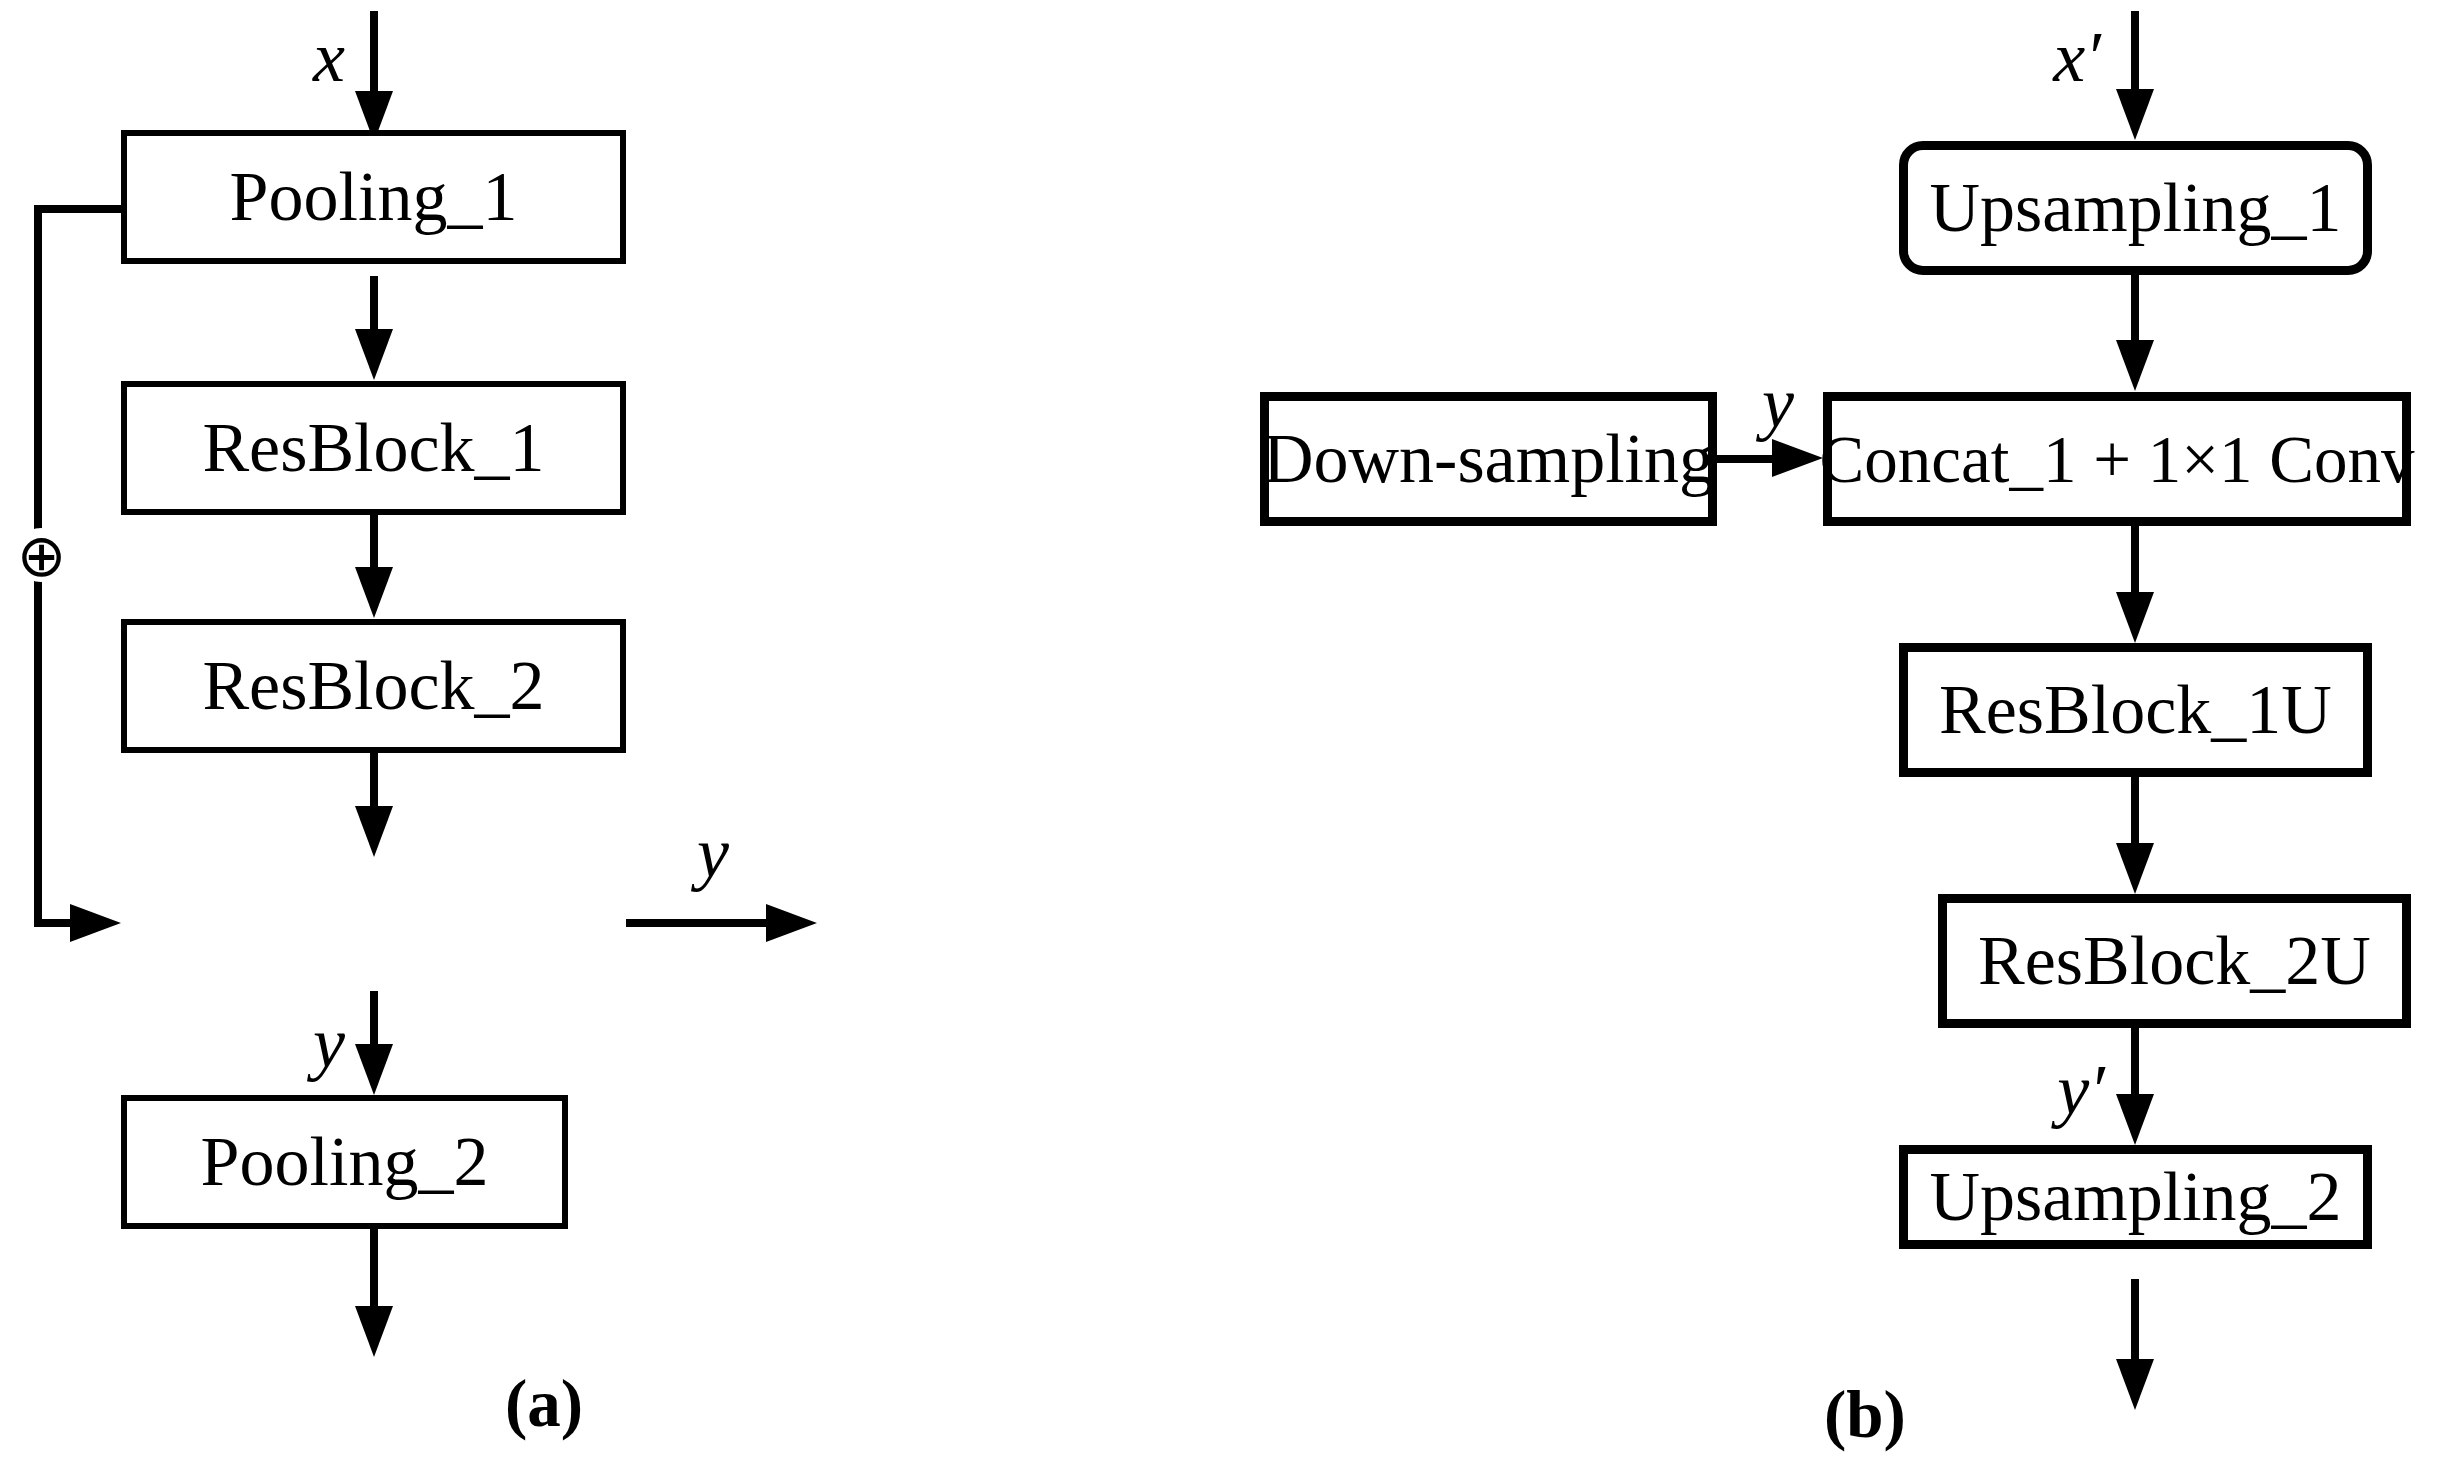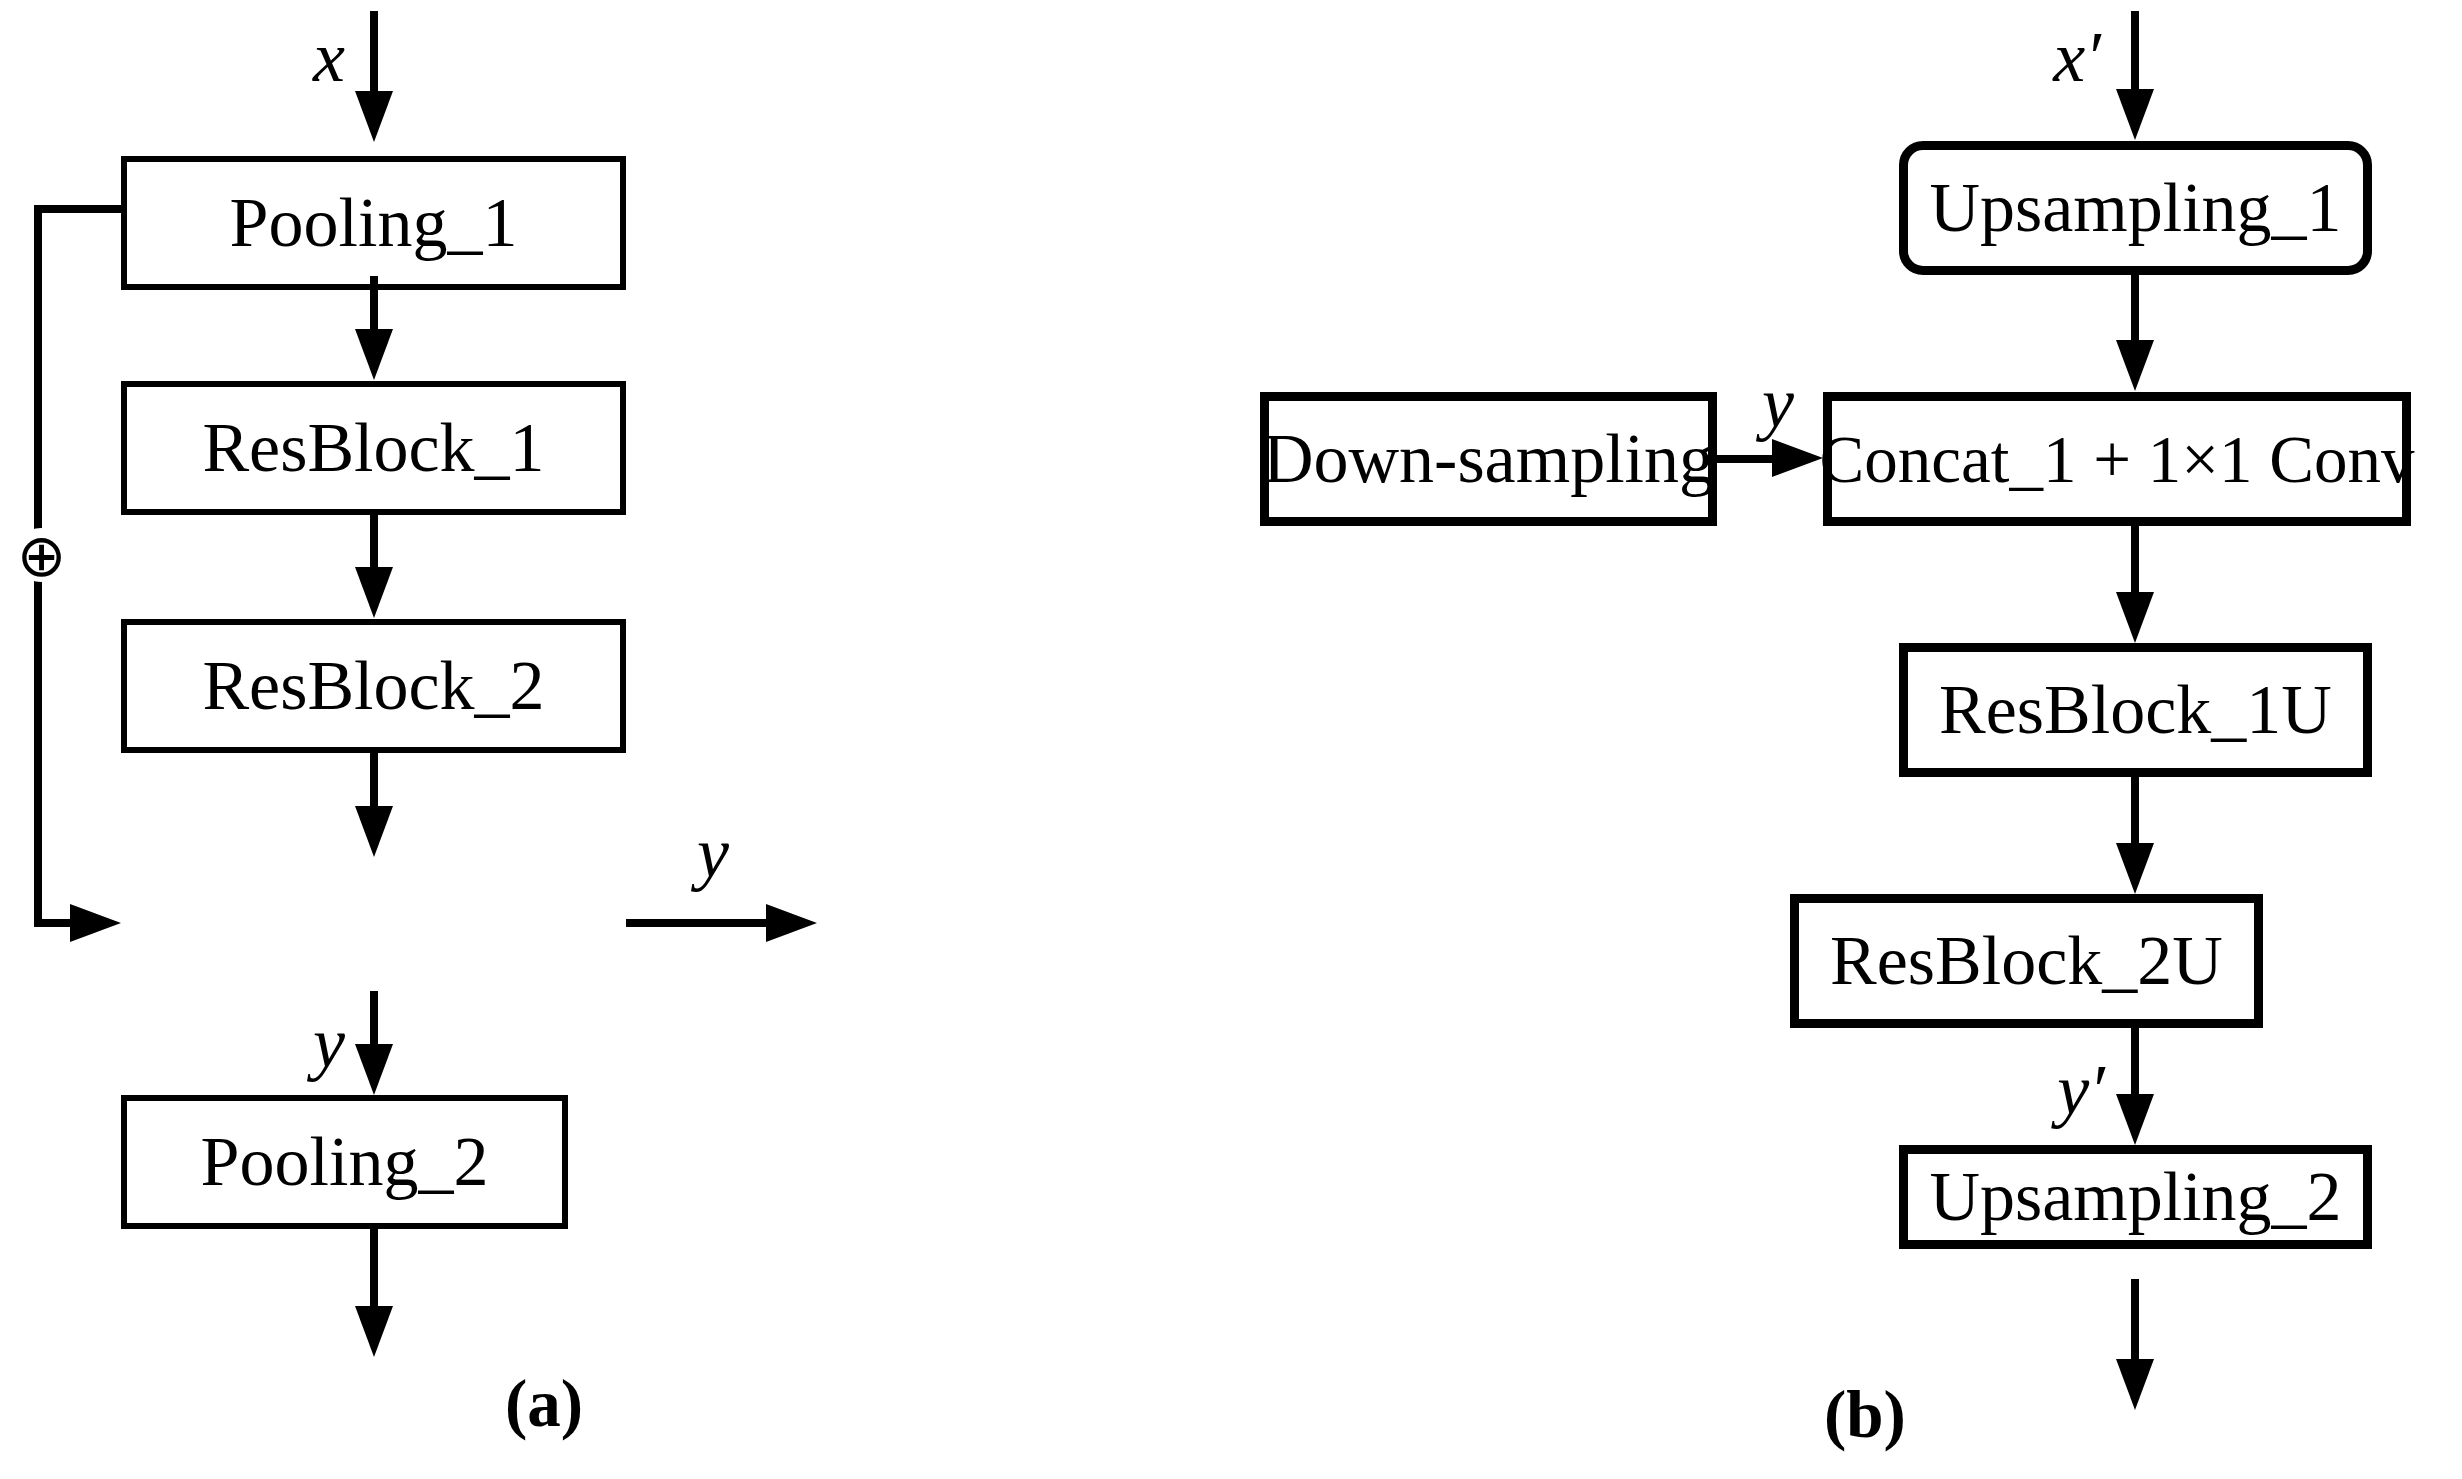--- a/index.html
+++ b/index.html
@@ -63,21 +63,21 @@
 </style>
 </head>
 <body>
 
 <div id="canvas">
 
   <div class="seg" style="left:370px;top:11.3px;width:8.3px;height:83px;"></div>
   <div class="head-down" style="left:355px;top:91px;"></div>
   <div class="varlbl" style="left:291px;top:19px;">x</div>
 
-  <div class="box" style="left:121px;top:156px;width:505px;height:134px;">
+  <div class="box" style="left:121px;top:130px;width:505px;height:134px;">
     <span>Pooling_1</span>
   </div>
 
   <div class="seg" style="left:370px;top:276px;width:8.3px;height:61px;"></div>
   <div class="head-down" style="left:355px;top:329px;"></div>
 
   <div class="box" style="left:121px;top:381px;width:505px;height:134px;">
     <span>ResBlock_1</span>
   </div>
 
@@ -142,21 +142,21 @@
   <div class="seg" style="left:2131px;top:526px;width:8.3px;height:69px;"></div>
   <div class="head-down" style="left:2116px;top:592px;"></div>
 
   <div class="box box-thick" style="left:1899px;top:643px;width:473px;height:134px;">
     <span>ResBlock_1U</span>
   </div>
 
   <div class="seg" style="left:2131px;top:777px;width:8.3px;height:69px;"></div>
   <div class="head-down" style="left:2116px;top:843px;"></div>
 
-  <div class="box box-thick" style="left:1790px;top:894px;width:473px;height:134px;">
+  <div class="box box-thick" style="left:1938px;top:894px;width:473px;height:134px;">
     <span>ResBlock_2U</span>
   </div>
 
   <div class="seg" style="left:2131px;top:1028px;width:8.3px;height:69px;"></div>
   <div class="head-down" style="left:2116px;top:1094px;"></div>
   <div class="varlbl" style="left:2043px;top:1052px;">y′</div>
 
   <div class="box box-thick" style="left:1899px;top:1145px;width:473px;height:104px;">
     <span>Upsampling_2</span>
   </div>

